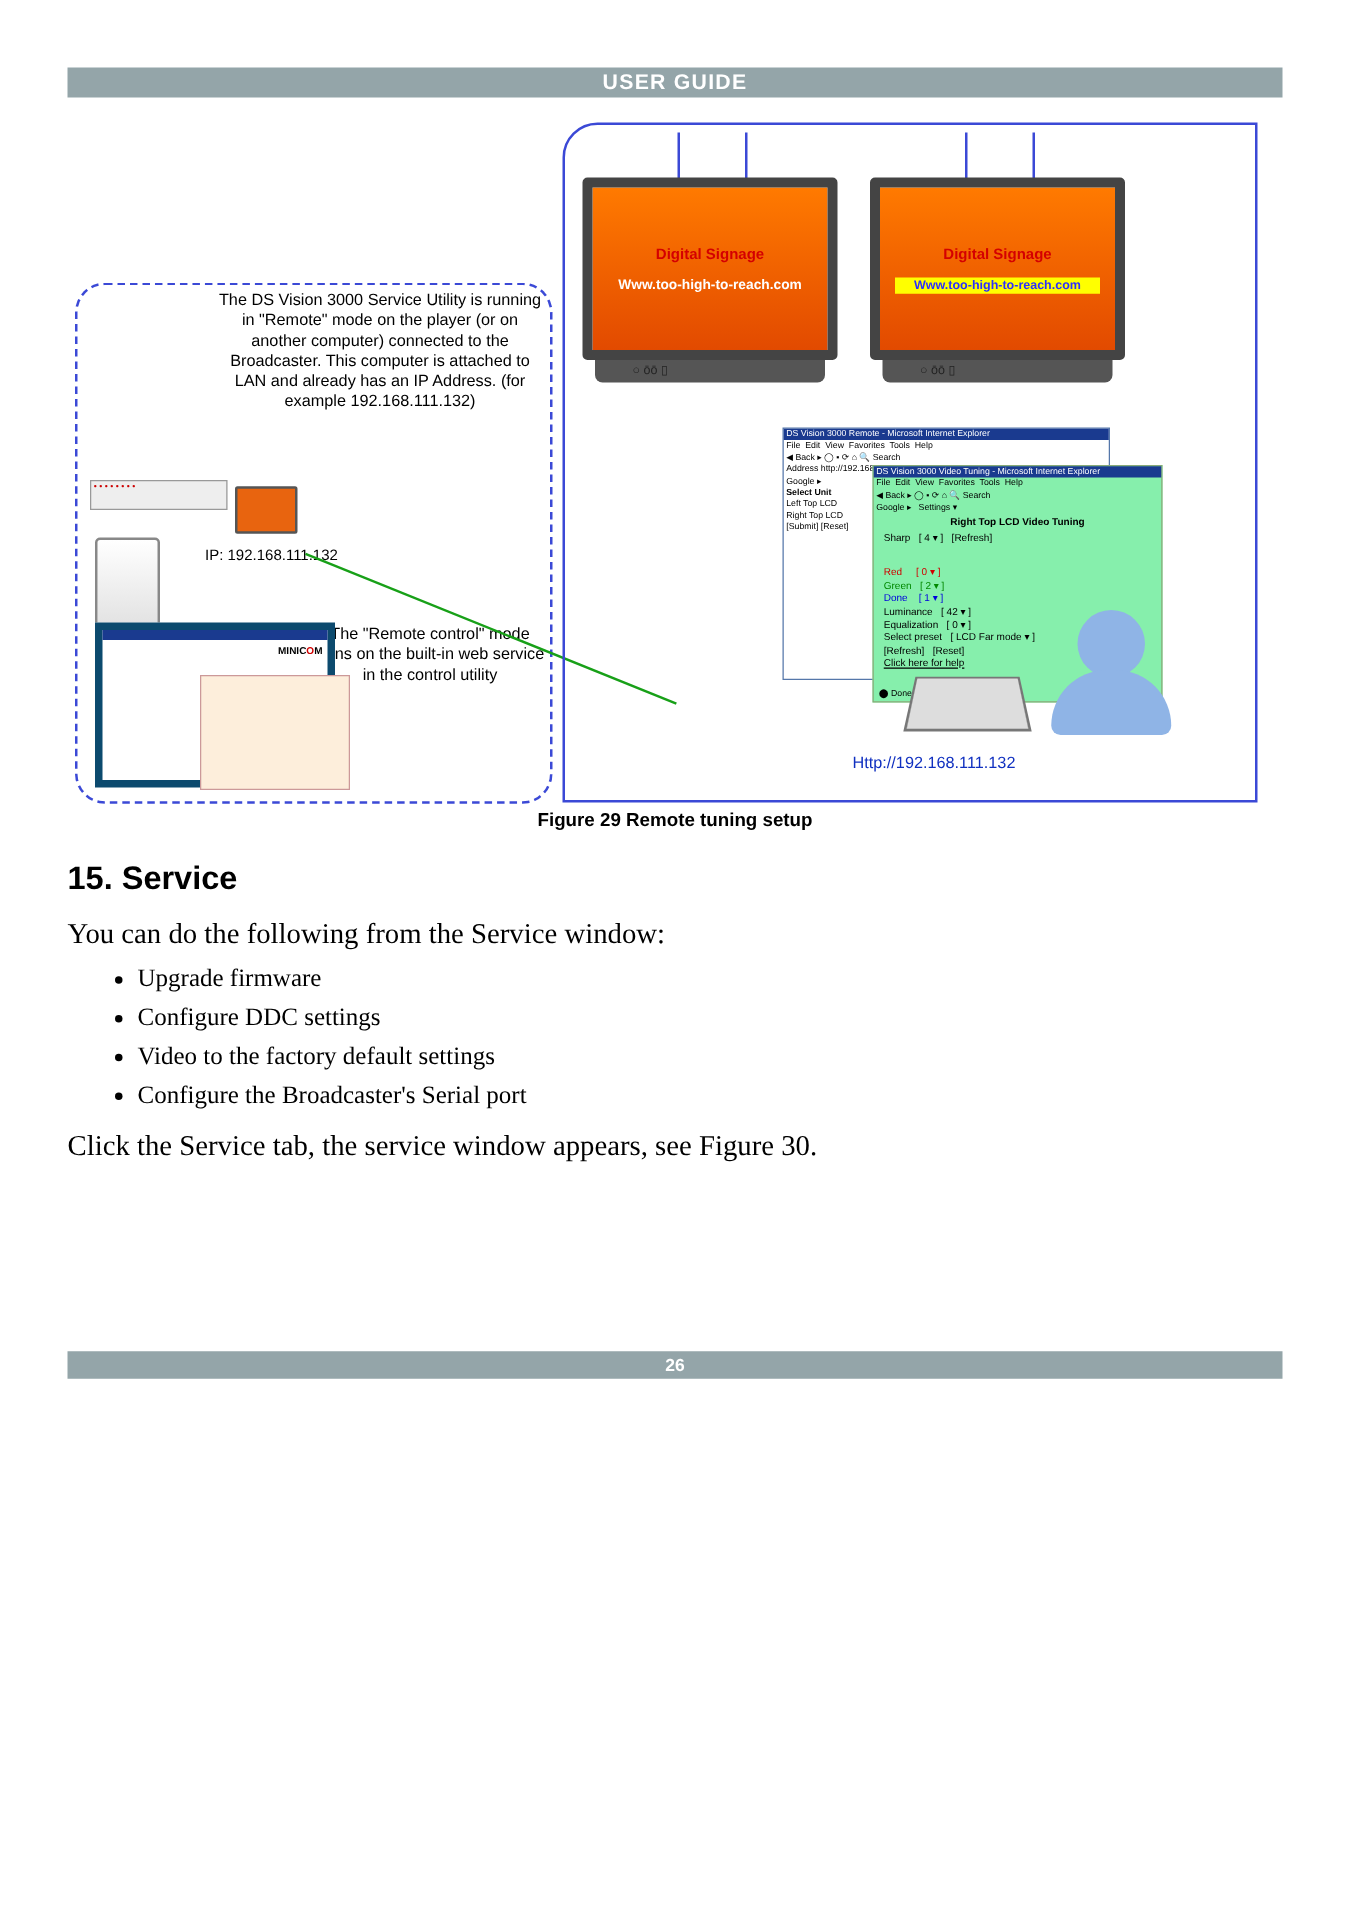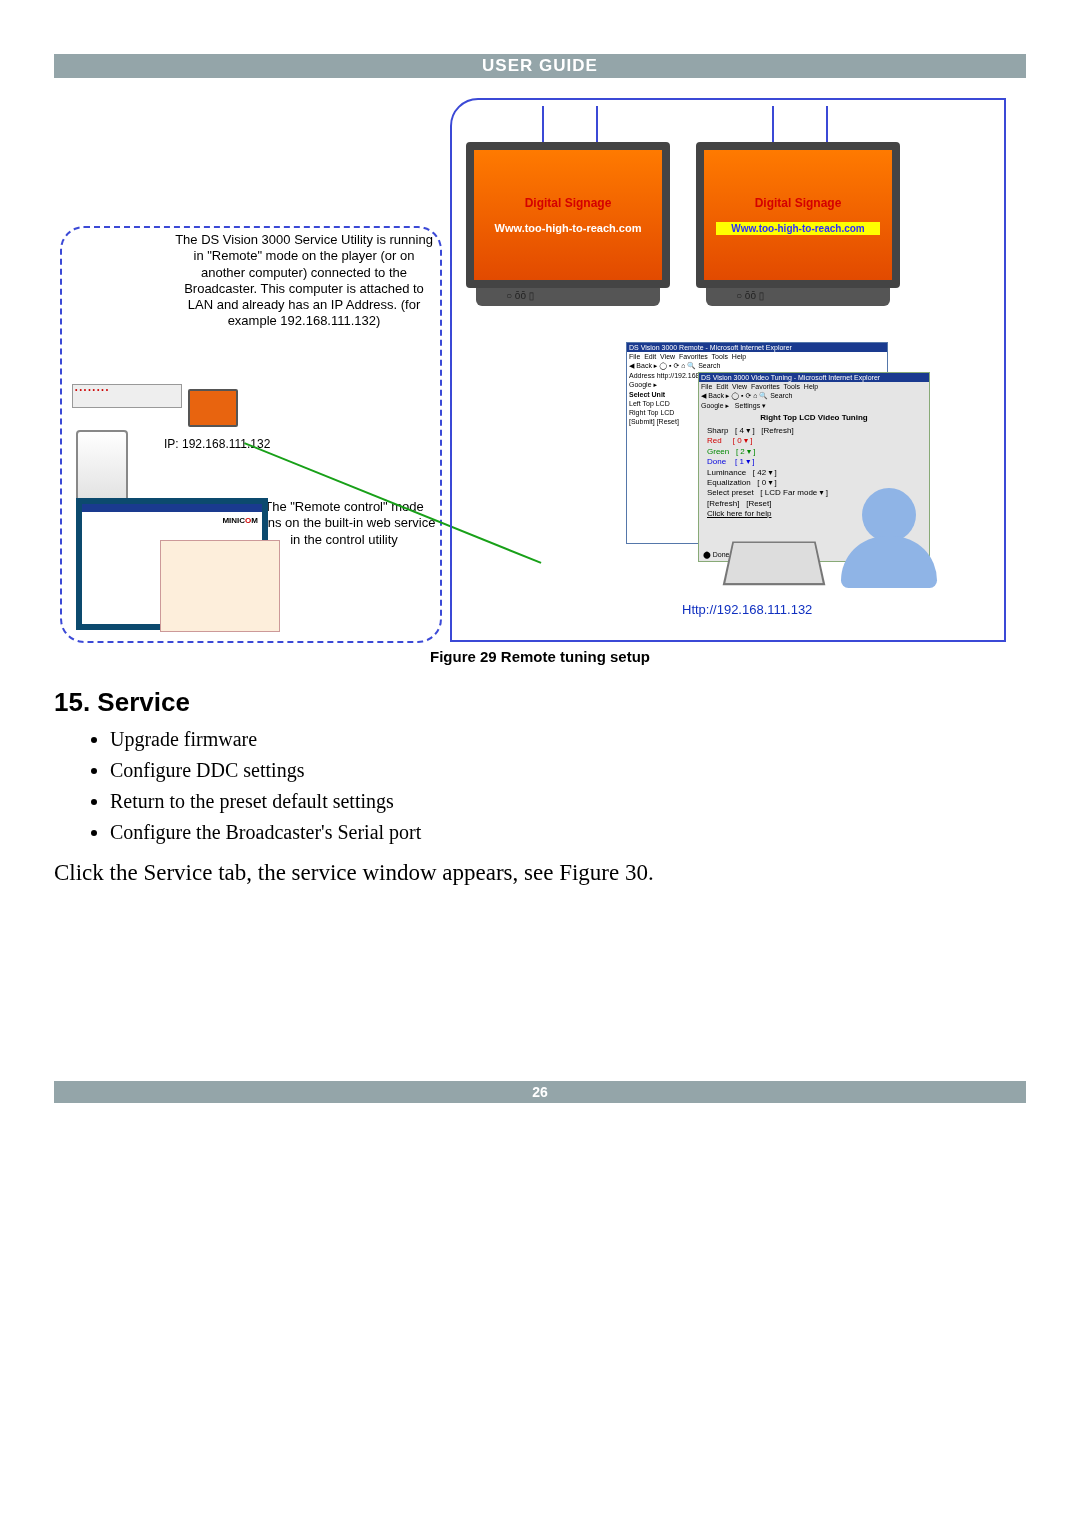--- a/index.html
+++ b/index.html
@@ -194,38 +194,38 @@
     left: 174px; top: 242px;
     width: 260px; height: 200px;
     background: #fff;
     border: 1px solid #5577aa;
     font-size: 7px;
   }
   .browser-win2 {
     position: absolute;
     left: 246px; top: 272px;
     width: 230px; height: 188px;
-    background: #e5e5e5;
+    background: #86efac;
     border: 1px solid #8a7;
     font-size: 7px;
   }
   .bw-title { background:#1a3a8f; color:#fff; padding:1px 2px; }
   .bw-row { padding:1px 2px; white-space:nowrap; overflow:hidden; }
   .tune-title {
     font-weight: bold;
     font-size: 8px;
     text-align: center;
     padding: 2px 0;
   }
   .tune-grid {
     font-size: 8px;
     padding: 2px 8px;
     line-height: 1.3;
   }
-  .tune-grid .r { color:#d00000; }
+  .tune-grid .r { color:#d00000;margin-top:17px; }
   .tune-grid .g { color:#008800; }
   .tune-grid .b { color:#0000dd; }
   .laptop {
     position: absolute;
     left: 276px; top: 436px;
     width: 88px; height: 46px;
     background: #ddd;
     border: 2px solid #777;
     transform: perspective(120px) rotateX(30deg);
   }
@@ -388,24 +388,25 @@
           <div class="body"></div>
       </div>
       <div class="http-label">Http://192.168.111.132</div>
     </div>
 
   </div>
 
   <div class="caption">Figure 29 Remote tuning setup</div>
 
   <div class="section-title">15. Service</div>
+  <div class="body-text">You can do the following from the Service window:</div>
 
   <ul class="bullets">
     <li>Upgrade firmware</li>
     <li>Configure DDC settings</li>
-    <li>Return to the preset default settings</li>
+    <li>Video to the factory default settings</li>
     <li>Configure the Broadcaster's Serial port</li>
   </ul>
 
   <div class="body-text">Click the Service tab, the service window appears, see Figure 30.</div>
 
   <div class="footer-bar">26</div>
 </div>
 
 </body></html>

